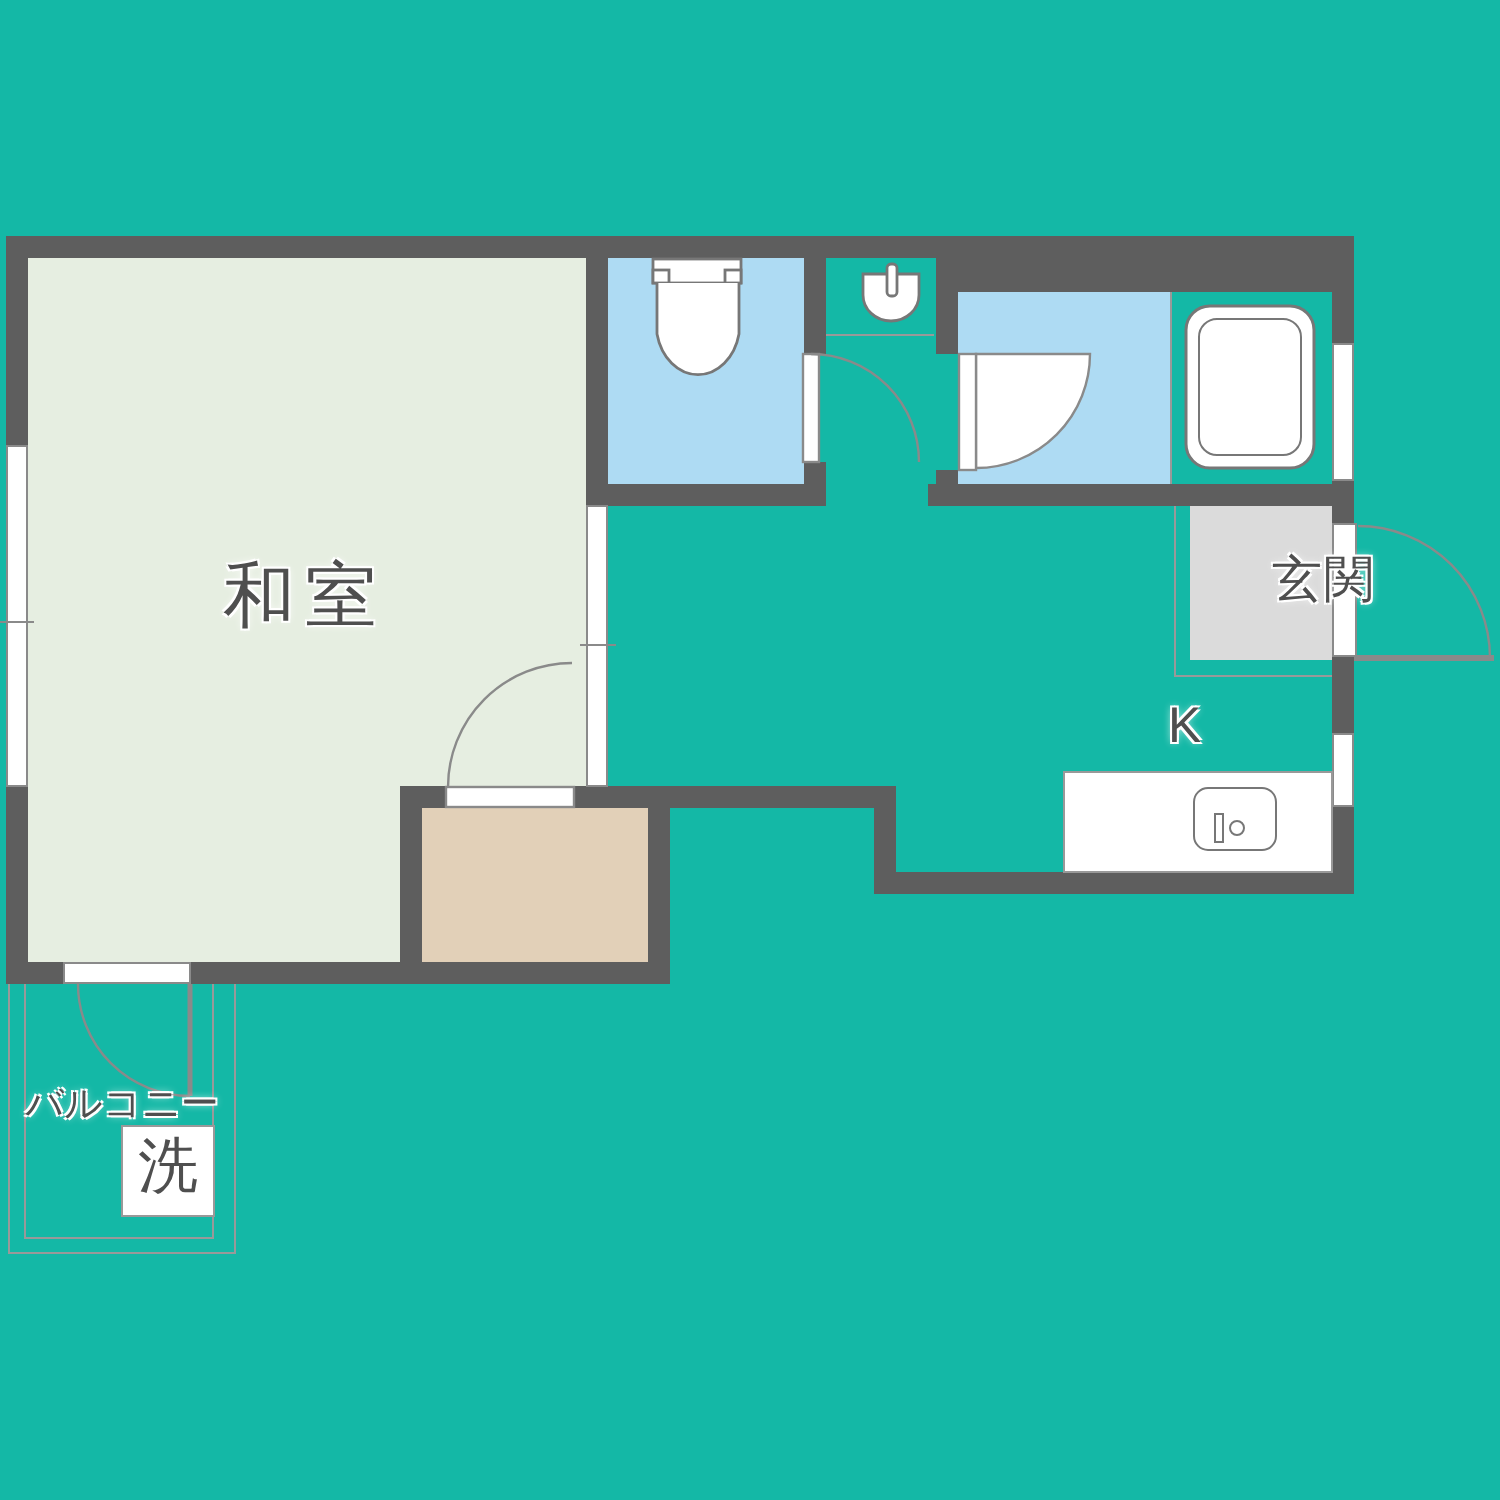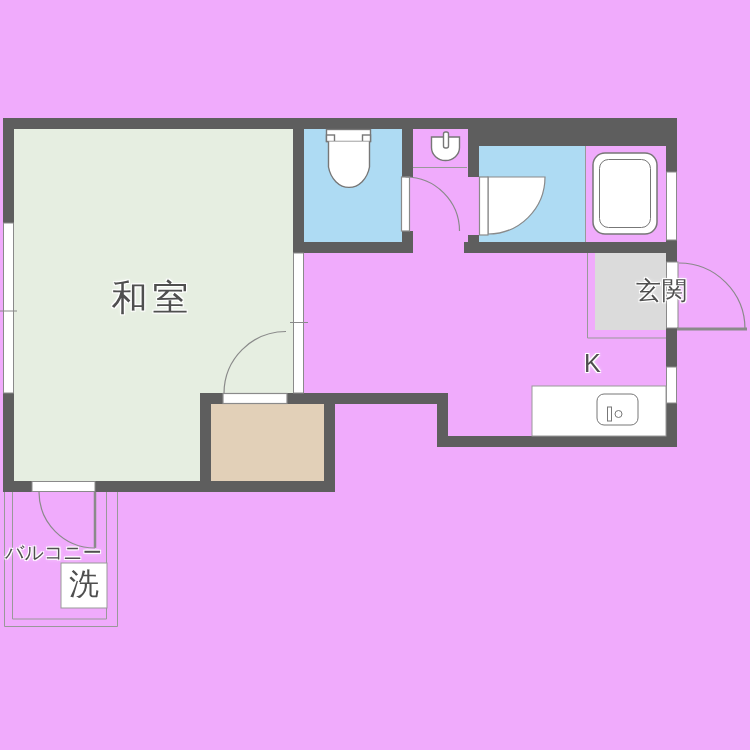--- a/index.html
+++ b/index.html
@@ -1,29 +1,29 @@
 <!DOCTYPE html>
 <html><head>
 <meta charset="utf-8">
 <style>
   html,body{margin:0;padding:0;background:#fff;}
   #stage{
-    position:relative;width:750px;height:750px;background:#f0abfc;overflow:hidden;
+    position:relative;width:750px;height:750px;background:#14b8a6;overflow:hidden;
     font-family:"Liberation Sans","DejaVu Sans",sans-serif;
   }
   #plan-svg{position:absolute;left:0;top:0;}
   .lbl{
     position:absolute;color:#4f4f4f;
     text-shadow:-1px -1px 0 #fff,1px -1px 0 #fff,-1px 1px 0 #fff,1px 1px 0 #fff,0 0 4px #fff;
     white-space:nowrap;line-height:1;
   }
   #lbl-washitsu{left:60px;top:280px;width:185px;text-align:center;font-size:36px;letter-spacing:5px;}
   #lbl-genkan{left:626px;top:278px;width:72px;text-align:center;font-size:25px;letter-spacing:1px;}
   #lbl-k{left:584px;top:351px;font-size:25px;}
-  #lbl-balcony{left:5px;top:543px;width:112px;font-size:19px;}
+  #lbl-balcony{left:5px;top:543px;width:112px;text-align:center;font-size:19px;}
   #lbl-laundry{left:61px;top:569px;width:46px;text-align:center;font-size:30px;}
 </style>
 </head>
 <body>
 
 <div id="stage">
   <svg id="plan-svg" width="750" height="750" viewBox="0 0 750 750">
 
     <g>
       <rect x="14" y="129" width="279" height="352" fill="#e6eee1"></rect>

